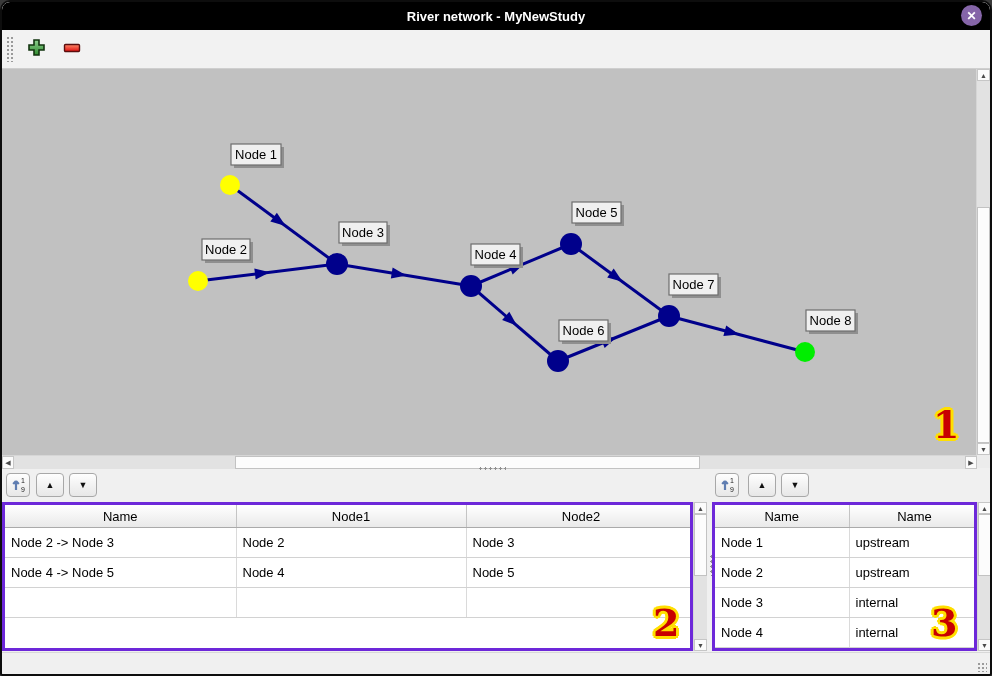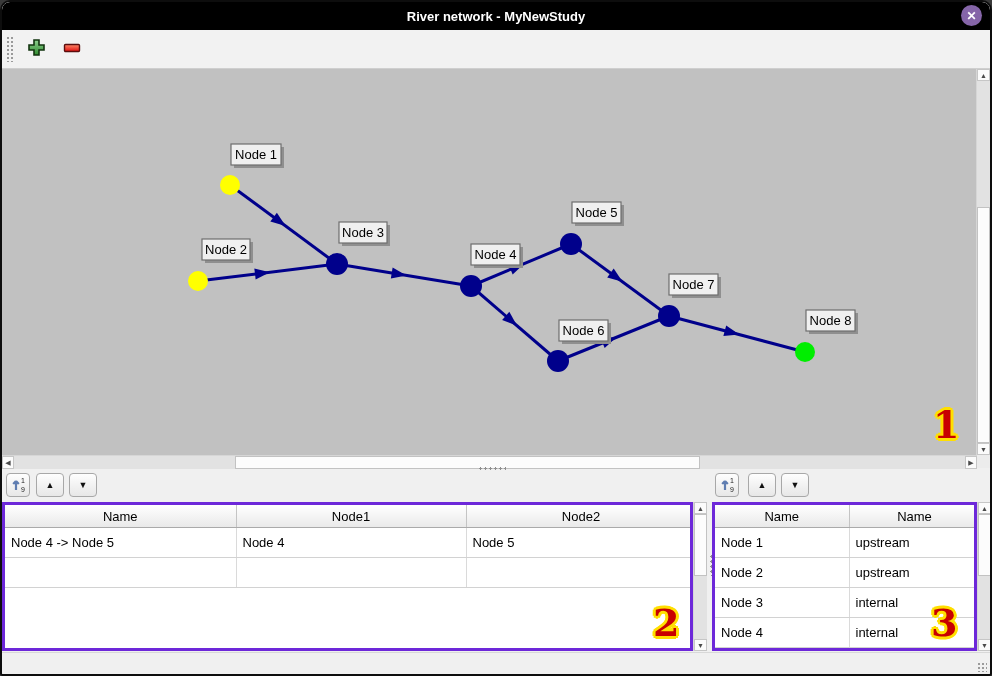--- a/index.html
+++ b/index.html
@@ -227,20 +227,25 @@
         </colgroup>
     <thead>
           <tr>
             <th>Name</th>
             <th>Node1</th>
             <th>Node2</th>
           </tr>
         </thead>
         <tbody>
           <tr>
+            <td>Node 2 -&gt; Node 3</td>
+            <td>Node 2</td>
+            <td>Node 3</td>
+          </tr>
+          <tr>
             <td>Node 4 -&gt; Node 5</td>
             <td>Node 4</td>
             <td>Node 5</td>
           </tr>
           <tr>
             <td></td>
             <td></td>
             <td></td>
           </tr>
         </tbody>

